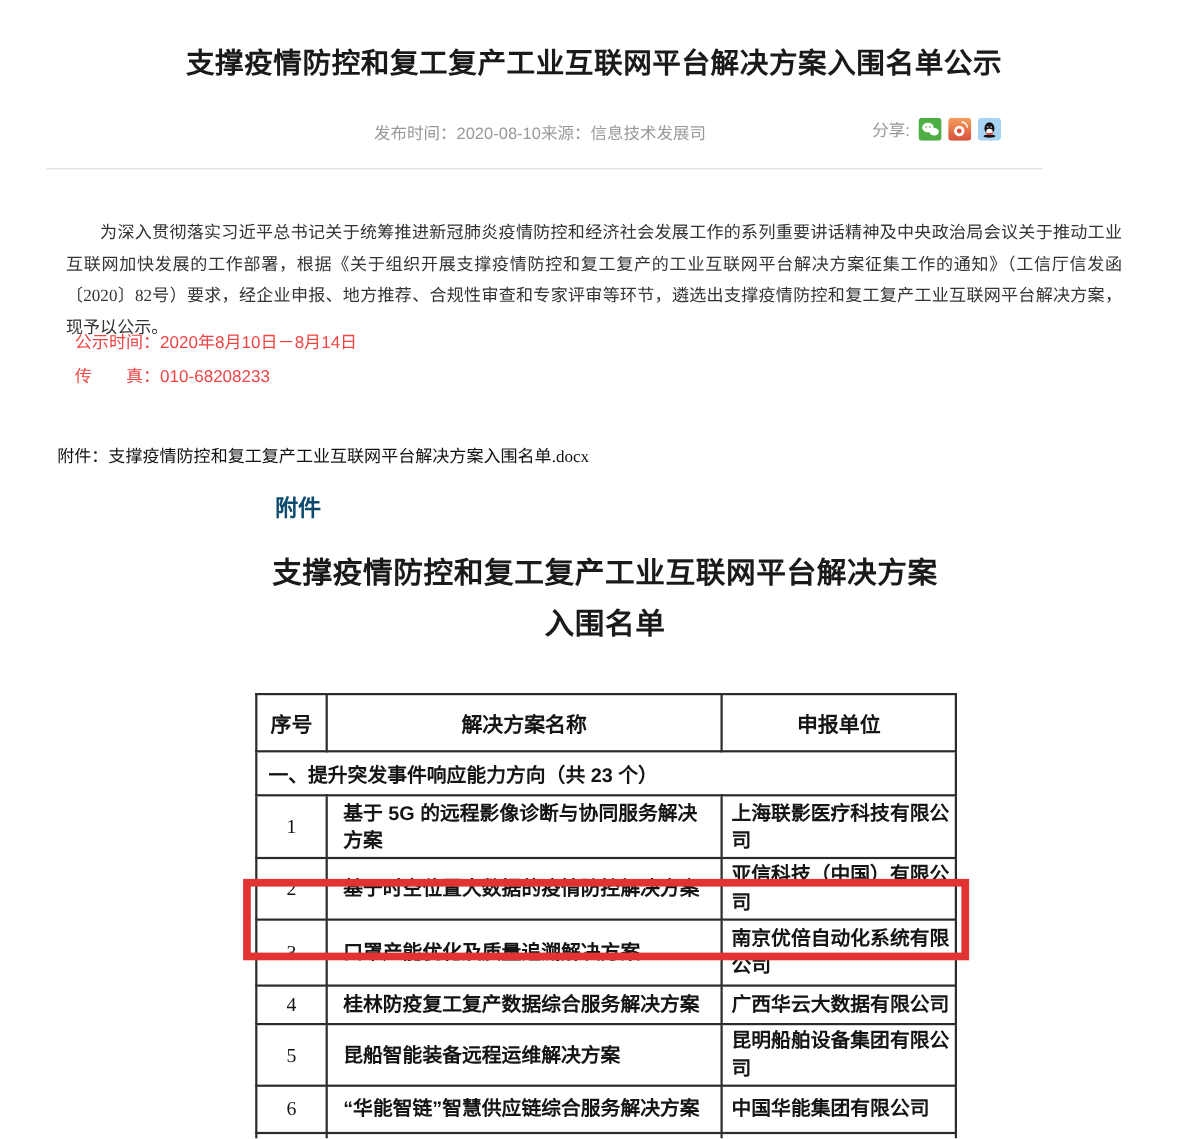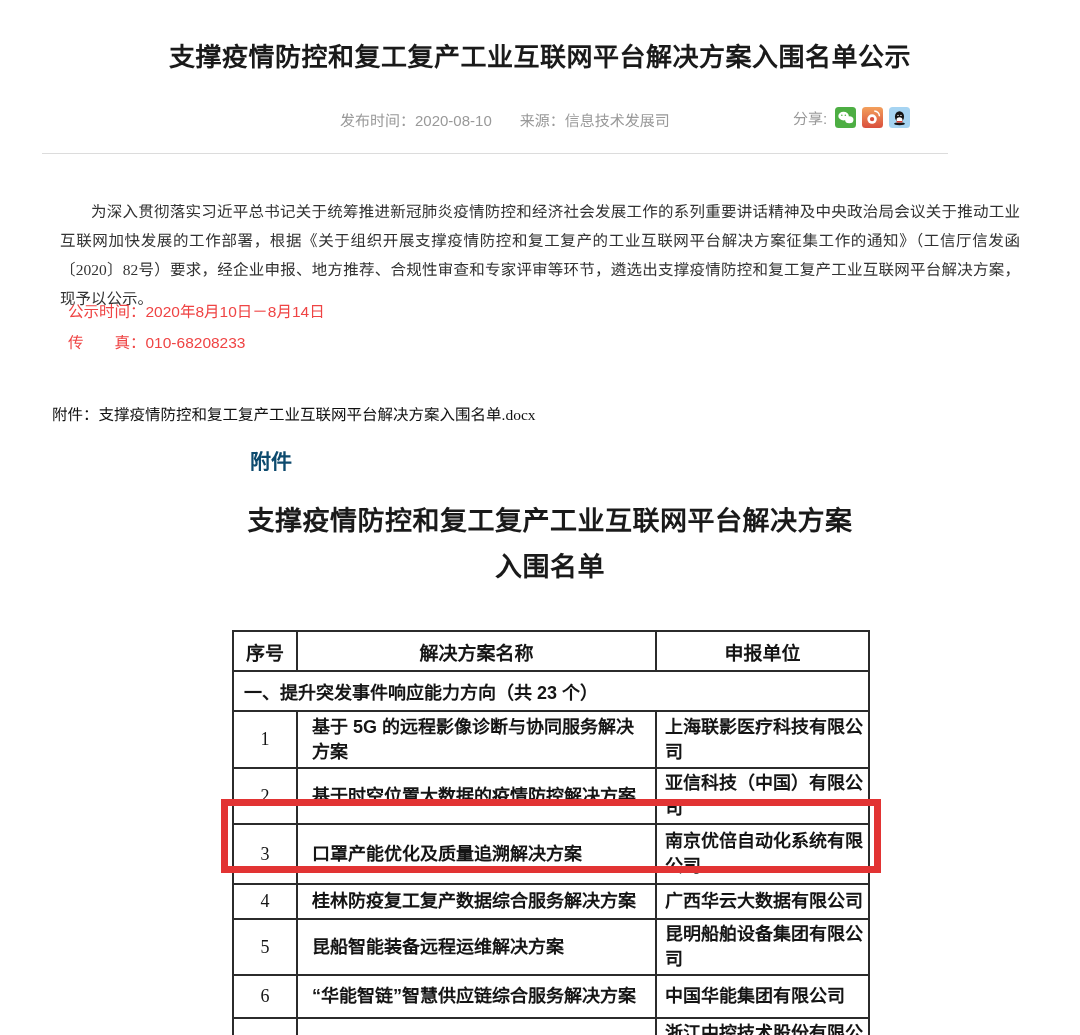--- a/index.html
+++ b/index.html
@@ -18,21 +18,21 @@
     overflow:hidden;font-family:"Liberation Sans",sans-serif;color:#222;
   }
   
   .page-title{
     position:absolute;top:36px;left:0;width:100%;
     text-align:center;font-size:26px;font-weight:bold;color:#1a1a1a;
     letter-spacing:0.5px;
   }
   .meta-row{position:absolute;top:109px;left:0;width:100%;height:24px;font-size:15px;color:var(--meta_gray);}
   .meta-text{position:absolute;left:340px;top:0;white-space:nowrap;}
-  .meta-text .src{margin-left:28px;}
+  .meta-text .src{margin-left:0;}
   .share{position:absolute;left:793px;top:-2px;display:flex;align-items:center;gap:6px;}
   .share-label{font-size:15px;color:var(--meta_gray);margin-right:2px;}
   .share-icon{width:21px;height:21px;display:inline-block;cursor:pointer;}
   .divider{position:absolute;top:153px;left:42px;width:906px;border-top:1px solid #dcdcdc;}
   
   .paragraph{
     position:absolute;top:197px;left:60px;width:960px;
     font-family:"Liberation Serif",serif;font-size:15.5px;line-height:29px;
     color:#333;text-align:justify;text-indent:2em;
   }
@@ -56,21 +56,21 @@
   }
   .table-wrap{position:absolute;top:630px;left:232px;width:636px;}
   table.annex-table{
     border-collapse:collapse;table-layout:fixed;width:636px;
     font-family:"Liberation Sans",sans-serif;color:#151515;
   }
   .annex-table th,.annex-table td{
     border:2px solid var(--table_border);vertical-align:middle;
   }
   .annex-table th{font-size:19px;font-weight:bold;text-align:center;}
-  tr.t-header{height:40px;}
+  tr.t-header{height:52px;}
   tr.t-section{height:40px;}
   tr.t-section td{font-size:18px;font-weight:bold;padding-left:10px;}
   td.c-no{
     text-align:center;font-family:"Liberation Serif",serif;
     font-size:18px;font-weight:normal;
   }
   td.c-name{font-size:18px;font-weight:bold;padding:2px 6px 2px 14px;line-height:25px;}
   td.c-org{font-size:18px;font-weight:bold;padding:2px 3px 2px 8px;line-height:25px;}
   tr.r1{height:57px;} tr.r2{height:39px;} tr.r3{height:60px;}
   tr.r4{height:35px;} tr.r5{height:45px;} tr.r6{height:43px;} tr.r7{height:44px;}

